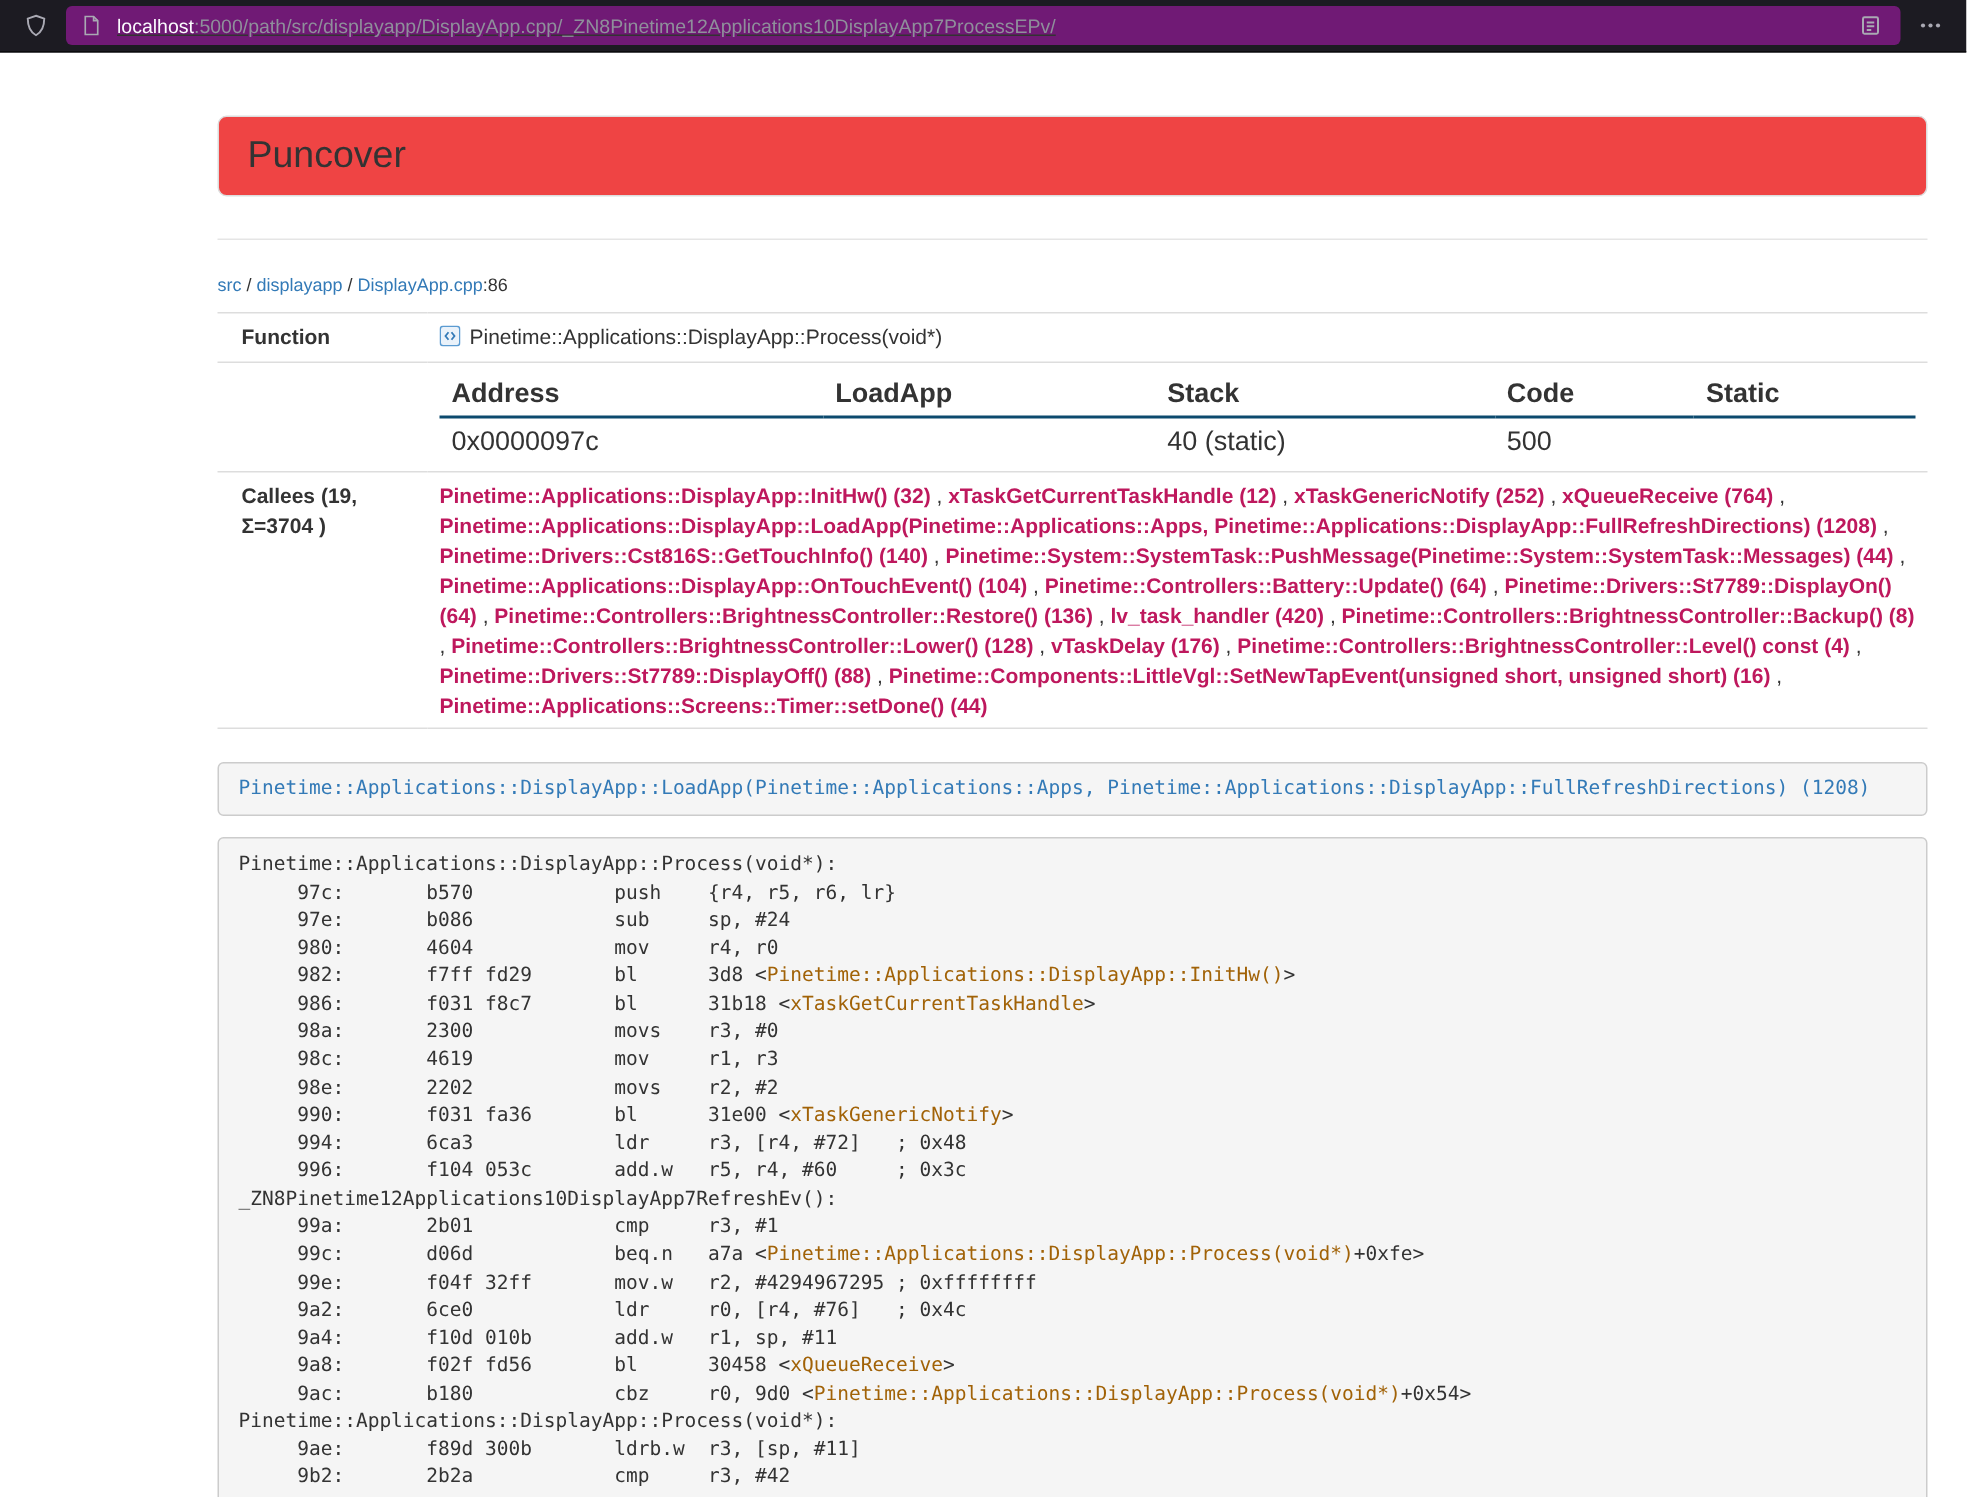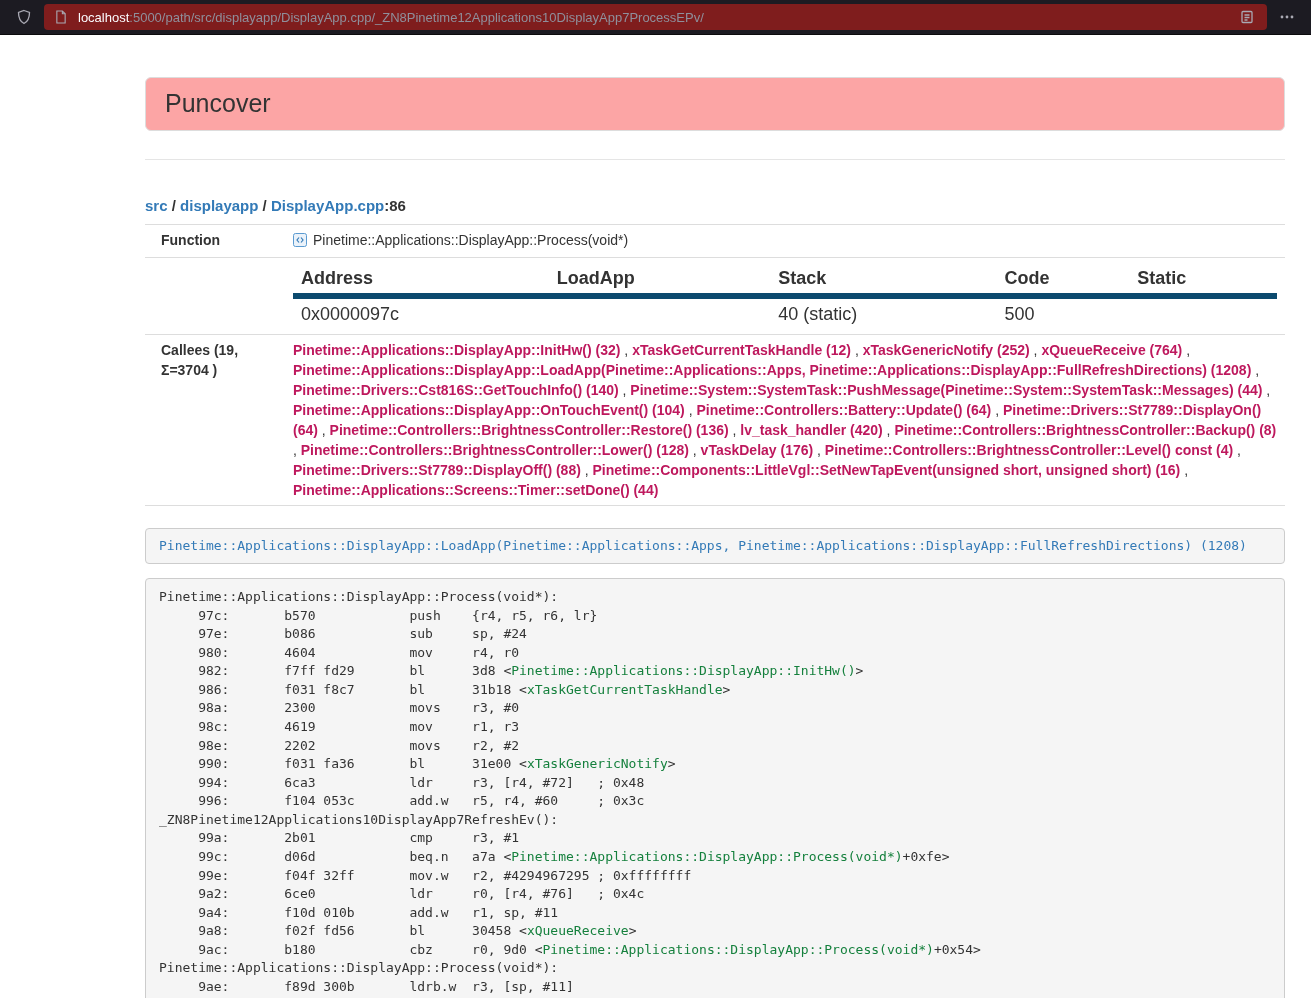--- a/index.html
+++ b/index.html
@@ -6,70 +6,70 @@
   * { box-sizing: border-box; }
   html,body { margin:0; padding:0; background:#fff; color:#333;
     font-family:"Liberation Sans", sans-serif; }
 
   
   .browser-bar { height:35px; background:#1c1b22; border-bottom:1px solid #0b0b0d;
     display:flex; align-items:center; padding:0 12px; gap:8px; }
   .tb-icon { color:#a9a9b3; width:24px; height:24px; flex:0 0 auto;
     display:inline-flex; align-items:center; justify-content:center; }
   .tb-icon svg { display:block; }
-  .url-field { flex:1 1 auto; min-width:0; height:26px; background:#7f1d1d;
-    border-radius:4px; display:flex; align-items:center; padding:0 8px; gap:8px; }
+  .url-field { flex:1 1 auto; min-width:0; height:26px; background:#701a75;
+    border-radius:4px; display:flex; align-items:center; padding:0 8px; gap:8px;text-decoration:underline; }
   .url-text { font-size:13px; color:#8f8f9b; white-space:nowrap; overflow:hidden; }
   .url-host { color:#fbfbfe; }
   .url-field .right { margin-left:auto; }
 
   
   .container { margin:0 26px 0 145px; padding-top:42px; }
 
-  .jumbotron { background:#fca5a5; border:1px solid #ddd; border-radius:6px;
+  .jumbotron { background:#ef4444; border:1px solid #ddd; border-radius:6px;
     padding:12px 19px; }
   .jumbotron h1 { margin:0; font-size:25px; font-weight:500; color:#333; line-height:1.1; }
 
   hr.divider { border:0; border-top:1px solid #e5e5e5; margin:28px 0 0; }
 
-  .breadcrumb-line { margin-top:36px; font-size:15px; font-weight:700; color:#333;
+  .breadcrumb-line { margin-top:20px; font-size:12px; font-weight:400; color:#333;
     line-height:20px; }
   .breadcrumb-line a { color:#337ab7; text-decoration:none; }
 
   table.symbol-table { width:100%; border-collapse:collapse; margin-top:8px;
     border-bottom:1px solid #ddd; font-size:14px; }
   table.symbol-table > tbody > tr > th,
   table.symbol-table > tbody > tr > td {
     border-top:1px solid #ddd; padding:5px 8px; text-align:left;
     vertical-align:top; line-height:20px; }
   th.row-label { width:140px; font-weight:700; padding-left:16px !important;margin-top:37px; }
 
   table.stats-table { width:100%; border-collapse:collapse; }
   table.stats-table th, table.stats-table td {
     padding:5px 8px; text-align:left; font-size:18px; line-height:20px; }
   table.stats-table thead th { font-weight:700; }
-  table.stats-table tbody td { border-top:6px solid #0c4a6e; }
+  table.stats-table tbody td { border-top:2px solid #0c4a6e; }
 
   .sym-icon { display:inline-block; vertical-align:-2px; margin-right:6px; }
 
   td.callees { line-height:20px; }
   td.callees a { color:#be185d; text-decoration:none;font-weight:bold; }
 
   .highlight-box { margin-top:22px; background:#f5f5f5; border:1px solid #ccc;
     border-radius:4px; padding:8px 13px;
     font-family:"DejaVu Sans Mono","Liberation Mono",monospace;
     font-size:13px; line-height:1.42857; white-space:pre; overflow:hidden; }
   .highlight-box a { color:#337ab7; text-decoration:none; }
 
   pre.disassembly { margin:14px 0 30px; background:#f5f5f5; border:1px solid #ccc;
     border-radius:4px; padding:9px 13px; color:#333;
     font-family:"DejaVu Sans Mono","Liberation Mono",monospace;
     font-size:13px; line-height:1.42857;
     -moz-tab-size:8; tab-size:8; white-space:pre; overflow:hidden; }
-  pre.disassembly a { color:#15803d; text-decoration:none; }
+  pre.disassembly a { color:#a16207; text-decoration:none; }
 </style>
 </head>
 <body>
 
 <div class="browser-bar">
   <span class="tb-icon">
     <svg width="16" height="16" viewBox="0 0 16 16" fill="none" stroke="#a9a9b3" stroke-width="1.3">
       <path d="M8 1.5 L13.5 3.4 C13.5 8.6 12 12.4 8 14.5 C4 12.4 2.5 8.6 2.5 3.4 Z"></path>
     </svg>
   </span>

